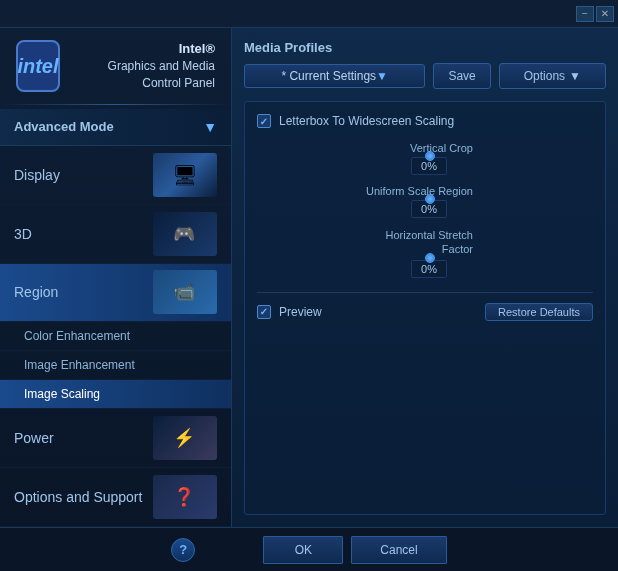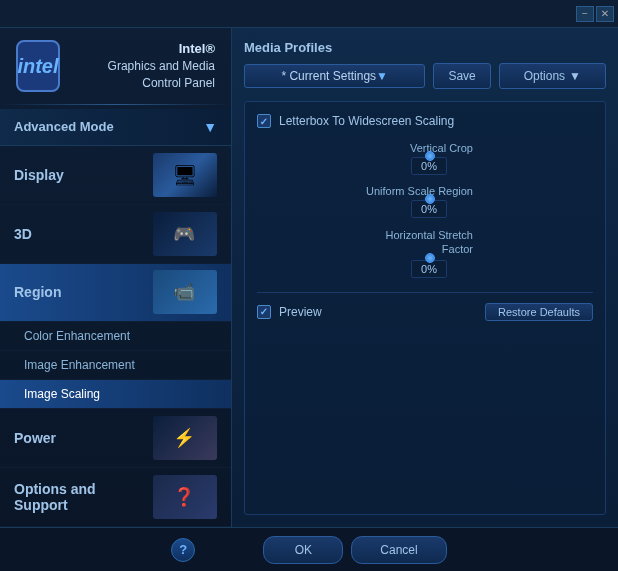--- a/index.html
+++ b/index.html
@@ -139,21 +139,21 @@
       min-height: 48px;
     }
 
     .nav-item.active {
       background: linear-gradient(90deg, #1a4a8c, #0f3060);
     }
 
     .nav-item-label {
       color: #a0c4e8;
       font-size: 14px;
-      font-weight: bold;
+      font-weight: normal;
     }
 
     .nav-item-thumb {
       width: 64px;
       height: 44px;
       border-radius: 3px;
       overflow: hidden;
       flex-shrink: 0;
     }
 
@@ -465,21 +465,21 @@
       display: flex;
       align-items: center;
       justify-content: center;
       cursor: pointer;
       margin-right: 60px;
     }
 
     .btn-action {
       background: linear-gradient(180deg, #1a3a6c, #0f2a50);
       border: 1px solid #2a5a9c;
-      border-radius: 11px;
+      border-radius: 1px;
       color: #a0c4e8;
       font-size: 12px;
       padding: 6px 28px;
       cursor: pointer;
       min-width: 80px;
       text-align: center;
     }
 
     .btn-action.disabled {
       opacity: 0.5;

